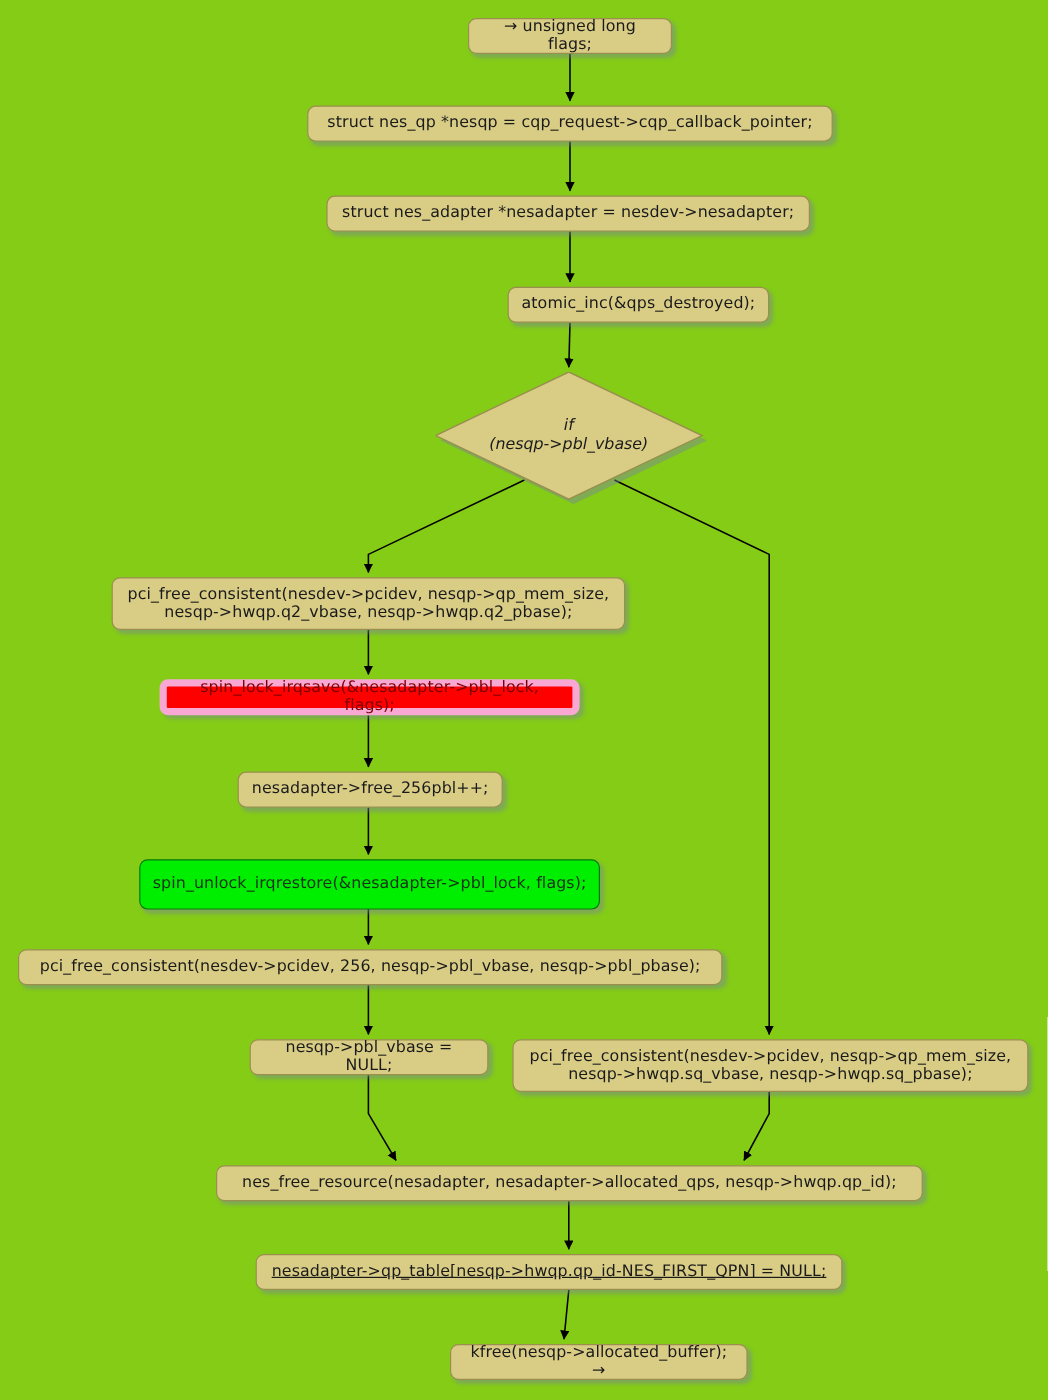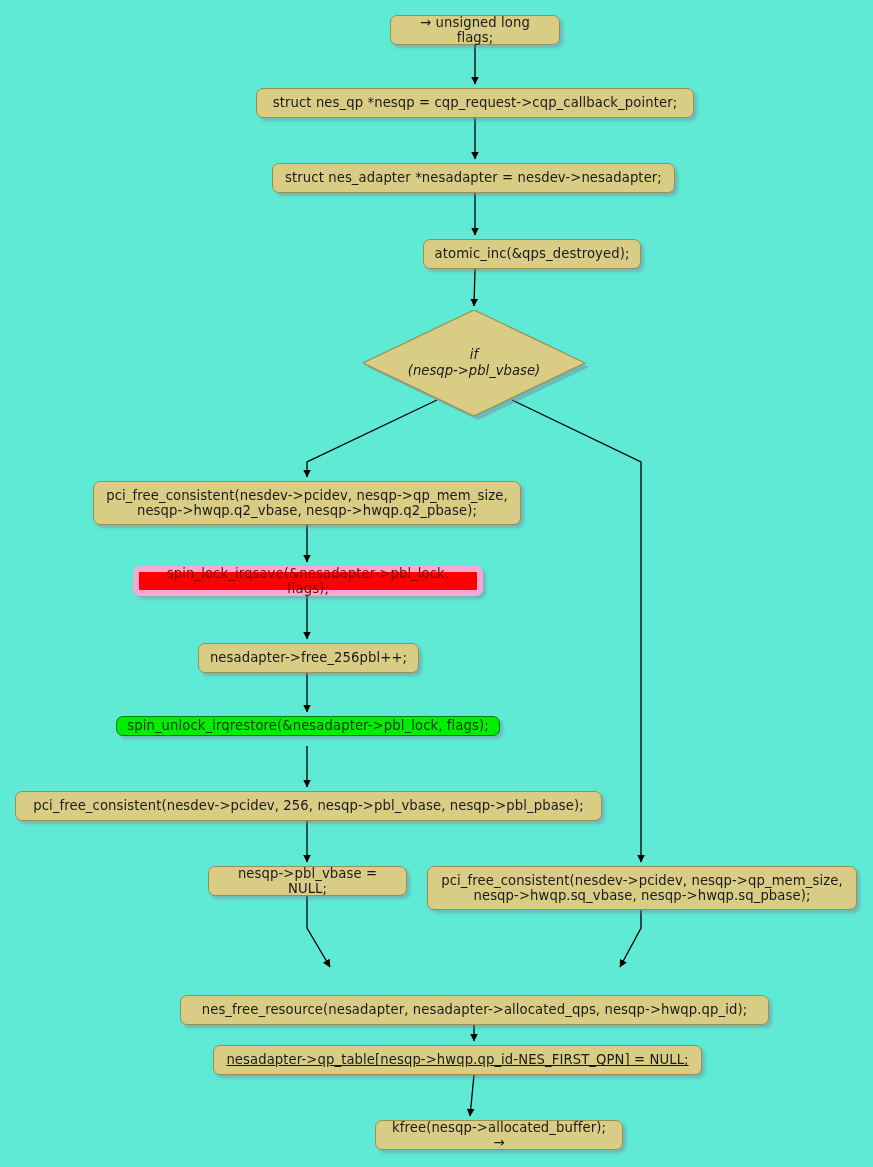--- a/index.html
+++ b/index.html
@@ -7,21 +7,21 @@
     padding: 0;
     background: #ffffff;
   }
   body {
     font-family: "DejaVu Sans", sans-serif;
   }
   #canvas {
     position: relative;
     width: 873px;
     height: 1167px;
-    background: #5eead4;
+    background: #84cc16;
     overflow: hidden;
   }
   svg.edges {
     position: absolute;
     left: 0;
     top: 0;
     width: 873px;
     height: 1167px;
     pointer-events: none;
   }
@@ -124,28 +124,28 @@
 (nesqp-&gt;pbl_vbase)</div>
   </div>
 
   <div class="node" style="left: 93px; top: 481px; width: 428px; height: 44px;">pci_free_consistent(nesdev-&gt;pcidev, nesqp-&gt;qp_mem_size,
 nesqp-&gt;hwqp.q2_vbase, nesqp-&gt;hwqp.q2_pbase);</div>
 
   <div class="node red" style="left: 133px; top: 566px; width: 350px; height: 30px;">spin_lock_irqsave(&amp;nesadapter-&gt;pbl_lock, flags);</div>
 
   <div class="node" style="left: 198px; top: 643px; width: 221px; height: 30px;">nesadapter-&gt;free_256pbl++;</div>
 
-  <div class="node green" style="left: 116px; top: 716px; width: 384px; height: 20px;">spin_unlock_irqrestore(&amp;nesadapter-&gt;pbl_lock, flags);</div>
+  <div class="node green" style="left: 116px; top: 716px; width: 384px; height: 42px;">spin_unlock_irqrestore(&amp;nesadapter-&gt;pbl_lock, flags);</div>
 
   <div class="node" style="left: 15px; top: 791px; width: 587px; height: 30px;">pci_free_consistent(nesdev-&gt;pcidev, 256, nesqp-&gt;pbl_vbase, nesqp-&gt;pbl_pbase);</div>
 
   <div class="node" style="left: 208px; top: 866px; width: 199px; height: 30px;">nesqp-&gt;pbl_vbase = NULL;</div>
 
   <div class="node" style="left: 427px; top: 866px; width: 430px; height: 44px;">pci_free_consistent(nesdev-&gt;pcidev, nesqp-&gt;qp_mem_size,
 nesqp-&gt;hwqp.sq_vbase, nesqp-&gt;hwqp.sq_pbase);</div>
 
-  <div class="node" style="left: 180px; top: 971px; width: 589px; height: 30px; margin-top: 24px;">nes_free_resource(nesadapter, nesadapter-&gt;allocated_qps, nesqp-&gt;hwqp.qp_id);</div>
+  <div class="node" style="left: 180px; top: 971px; width: 589px; height: 30px;">nes_free_resource(nesadapter, nesadapter-&gt;allocated_qps, nesqp-&gt;hwqp.qp_id);</div>
 
   <div class="node" style="left: 213px; top: 1045px; width: 489px; height: 30px; text-decoration: underline;">nesadapter-&gt;qp_table[nesqp-&gt;hwqp.qp_id-NES_FIRST_QPN] = NULL;</div>
 
   <div class="node" style="left: 345px; top: 1120px; width: 248px; height: 30px; margin-left: 30px;">kfree(nesqp-&gt;allocated_buffer); →</div>
 
 </div>
 
 </body></html>

